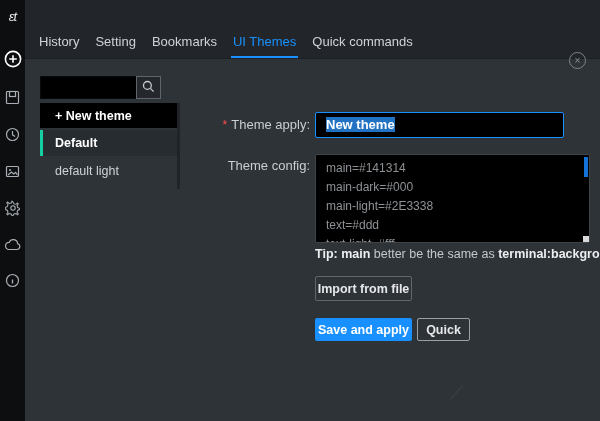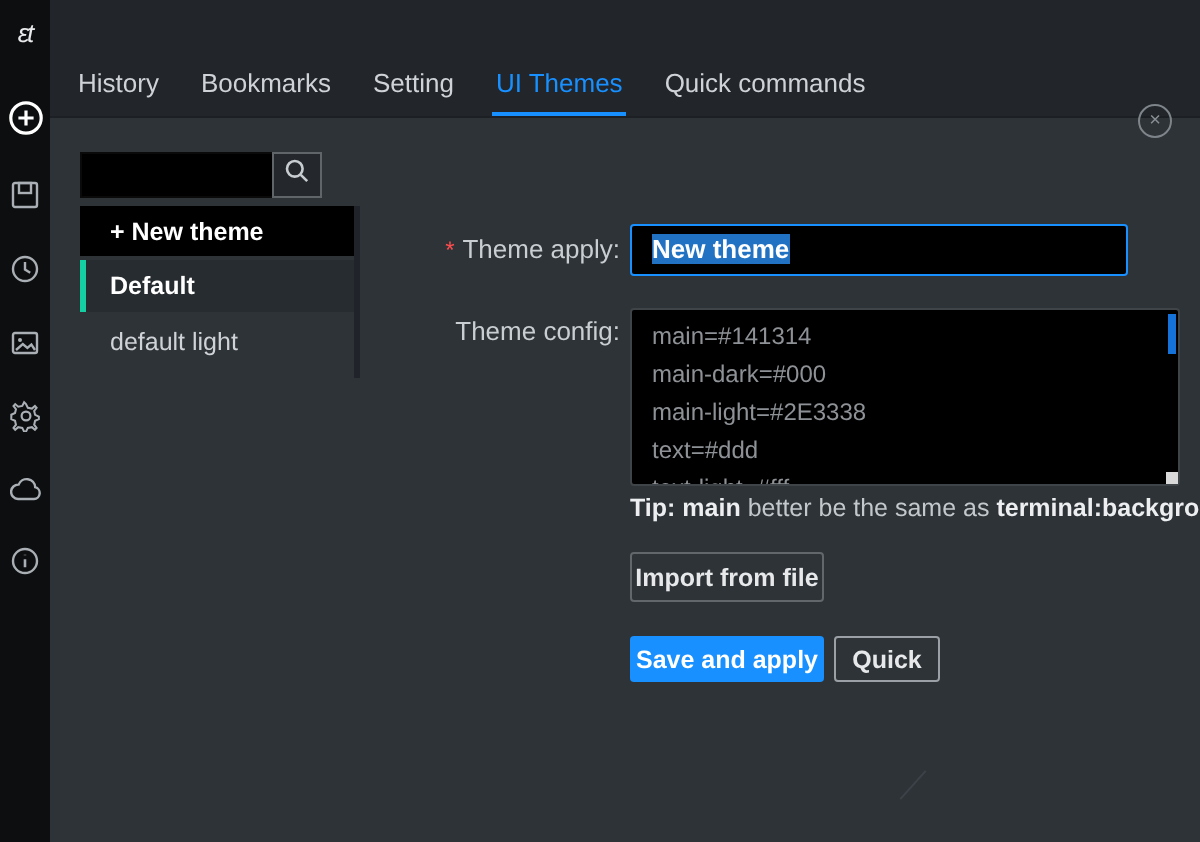--- a/index.html
+++ b/index.html
@@ -10,21 +10,21 @@
     font-family:"Liberation Sans", sans-serif;
     color:#c9ced2;
   }
   
   .sidebar { position:absolute; left:0; top:0; width:25px; height:421px; background:#0d0e10; z-index:5; }
   .side-item { position:absolute; left:0; width:25px; height:20px; display:flex; align-items:center; justify-content:center; color:#a9afb4; }
   .logo { top:6px; color:#e8eaec; font-size:13px; font-weight:normal; font-style:italic; letter-spacing:-1px; }
   .side-item svg { display:block; }
   
   .header { position:absolute; left:25px; top:0; right:0; height:59px; background:#22262b; border-bottom:1px solid #1c2024; }
-  .tabs { position:absolute; left:12px; bottom:0; display:flex; gap:17px; align-items:flex-end; }
+  .tabs { position:absolute; left:12px; bottom:0; display:flex; gap:12px; align-items:flex-end; }
   .tab { font-size:13px; color:#cfd3d7; padding:6px 2px 9px 2px; cursor:pointer; position:relative; white-space:nowrap; }
   .tab.active { color:#1890ff; }
   .tab.active::after { content:""; position:absolute; left:0; right:0; bottom:0; height:2px; background:#1890ff; }
   .close-circle { position:absolute; right:14px; top:52px; width:17px; height:17px; border:1px solid #7d848a; border-radius:50%; color:#8a9096; font-size:10px; line-height:15px; text-align:center; cursor:pointer; z-index:6; }
   
   .content { position:absolute; left:25px; top:59px; right:0; bottom:0; background:#2e3338; }
   
   .search-wrap { position:absolute; left:15px; top:17px; width:121px; height:23px; display:flex; }
   .search-input { flex:1; min-width:0; background:#000; border:1px solid #0a0a0a; border-right:none; color:#ddd; font-size:12px; padding:0 6px; outline:none; font-family:"Liberation Sans",sans-serif; }
   .search-btn { width:25px; height:23px; background:#24282c; border:1px solid #60656a; display:flex; align-items:center; justify-content:center; cursor:pointer; }
@@ -113,22 +113,22 @@
           <circle cx="7.5" cy="7.5" r="6" fill="none" stroke="#a9afb4" stroke-width="1.2"></circle>
           <path d="M7.5 4.4v.2M7.5 6.6v4" fill="none" stroke="#a9afb4" stroke-width="1.3"></path>
         </svg>
     </span>
   </div>
 </div>
 
 <div class="header">
   <div class="tabs">
     <div class="tab">History</div>
+    <div class="tab">Setting</div>
     <div class="tab">Bookmarks</div>
-    <div class="tab">Setting</div>
     <div class="tab active">UI Themes</div>
     <div class="tab">Quick commands</div>
   </div>
 </div>
 <div class="close-circle">×</div>
 
 <div class="content">
 
   <div class="search-wrap">
     <input class="search-input" type="text" value="" style="">

